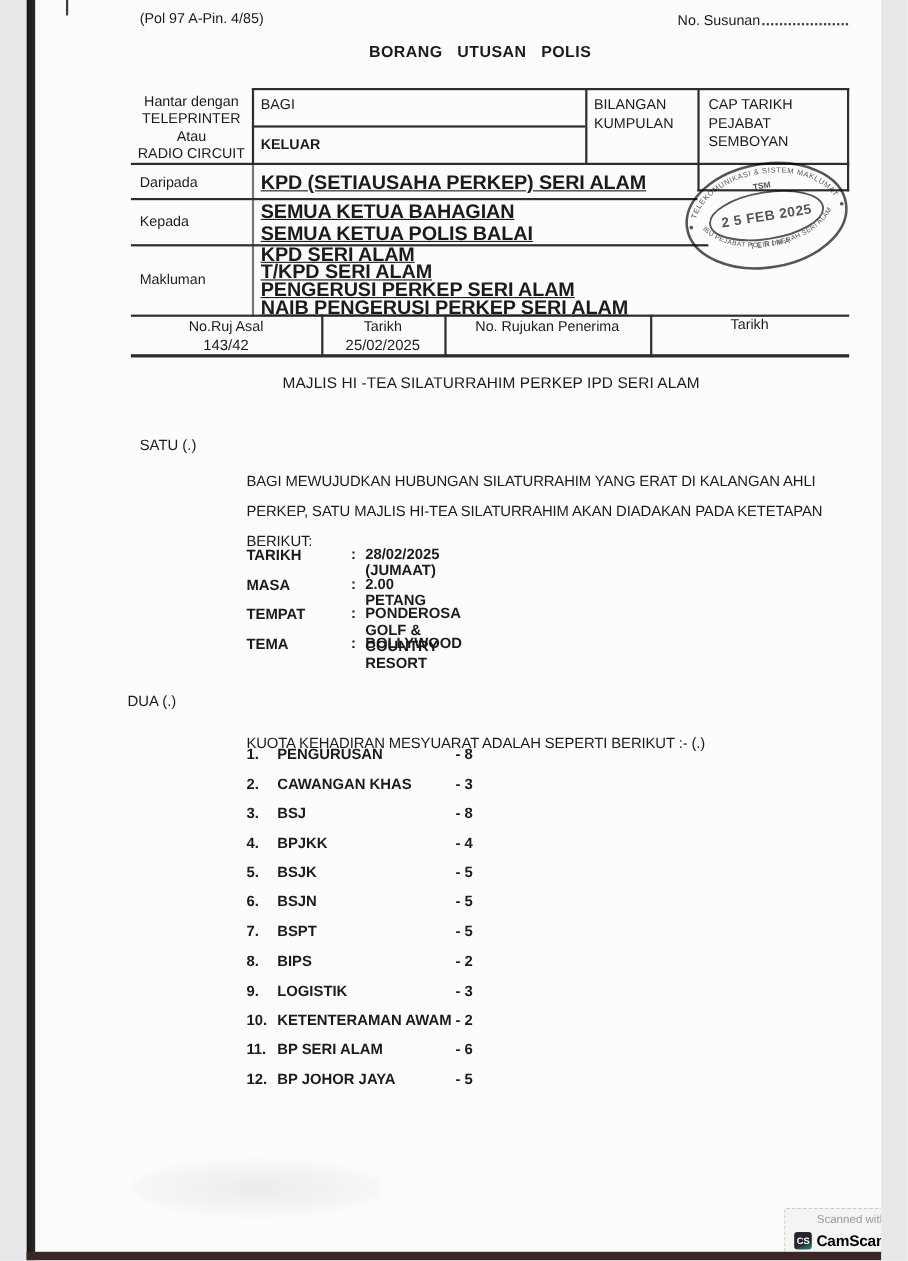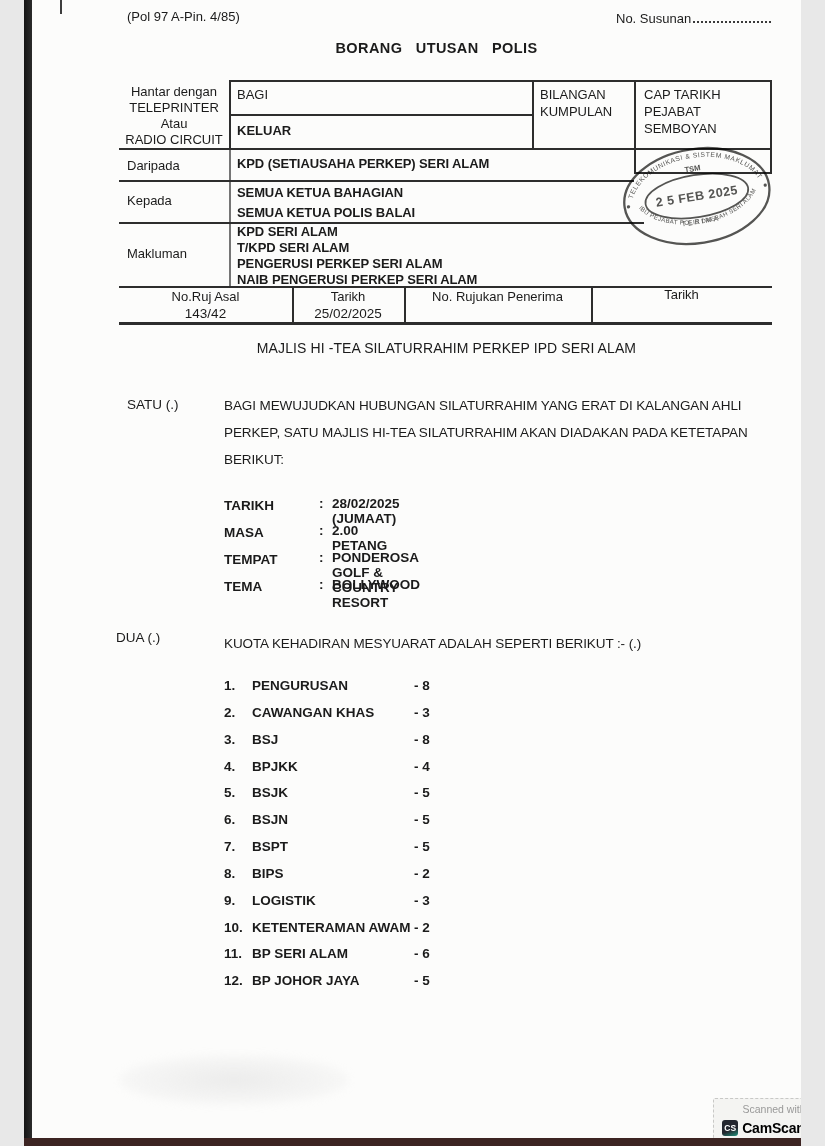--- a/index.html
+++ b/index.html
@@ -25,29 +25,29 @@
   #doc-title{left:0;top:40px;width:825px;font-size:14.5px;font-weight:bold;text-align:center;
     letter-spacing:.4px;word-spacing:9px;}
   
   .cell13{font-size:13px;line-height:16px;}
   #hantar{left:95px;top:84px;width:110px;text-align:center;}
   #masuk{left:213px;top:87px;font-size:13px;}
   #keluar{left:213px;top:123px;font-size:13px;font-weight:bold;}
   #bilangan{left:516px;top:86px;line-height:17px;}
   #cap{left:620px;top:86px;line-height:17px;}
   .rowlabel{font-size:13px;}
-  .rowval{font-size:13px;font-weight:bold;letter-spacing:-0.1px;}
+  .rowval{font-size:18px;font-weight:bold;letter-spacing:-0.1px;text-decoration:underline;}
   #kepada-lines,#makluman-lines{line-height:19.5px;}
   #makluman-lines{line-height:15.9px;}
   .bcell{position:absolute;text-align:center;font-size:13px;}
   
   #stamp{left:596px;top:147px;width:154px;height:100px;transform:rotate(-9deg);
     mix-blend-mode:multiply;opacity:.92;}
   
-  .para{font-size:13.5px;line-height:27.2px;letter-spacing:-0.1px;}
+  .para{font-size:13.5px;line-height:27.2px;letter-spacing:-0.1px;margin-top:32px;}
   .seclabel{font-size:13.5px;}
   .dl{font-size:13.5px;font-weight:bold;}
   .quota-row{height:26.85px;position:relative;font-size:13.5px;font-weight:bold;}
   .qnum{position:absolute;left:0;}
   .qname{position:absolute;left:28px;}
   .qqty{position:absolute;left:190px;}
   
   #badge{left:689px;top:1098px;width:120px;height:42px;background:#f4f4f2;
     border:1px dashed #c8c8c6;border-radius:2px;text-align:center;}
   #badge-line1{font-size:10.5px;color:#999;margin-top:4px;}

